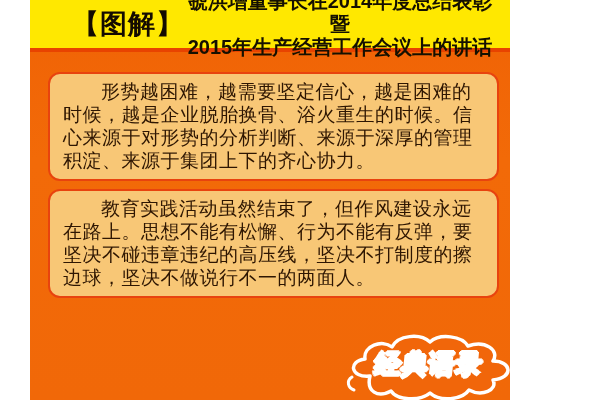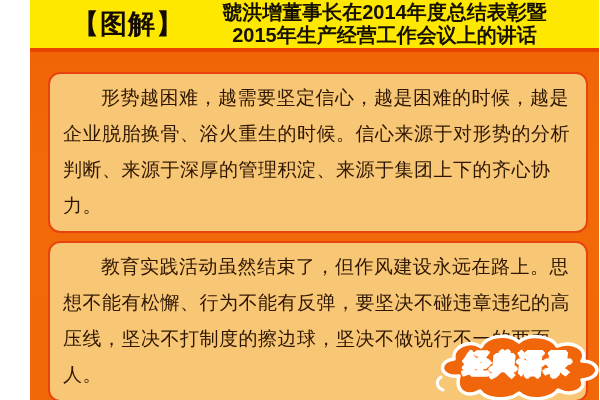--- a/index.html
+++ b/index.html
@@ -2,21 +2,21 @@
 <html><head>
 <meta charset="utf-8">
 <style>
   html,body{margin:0;padding:0;}
   body{
     width:600px;height:400px;background:#ffffff;overflow:hidden;
     font-family:"Liberation Sans","DejaVu Sans",sans-serif;
   }
   .page{position:relative;width:600px;height:400px;background:#ffffff;}
   .poster{
-    position:absolute;left:30px;top:0;width:569px;height:400px;
+    position:absolute;left:30px;top:0;width:480px;height:400px;
     background:linear-gradient(180deg,#f06205 0%,#f26a08 40%,#f16808 100%);
   }
   
   .banner{
     display:flex;align-items:center;
     height:52px;background:#ffe800;border-bottom:4px solid #e84300;
     padding-left:42px;box-sizing:border-box;
   }
   .tag{
     font-size:27px;font-weight:bold;color:#140b00;letter-spacing:1px;
@@ -32,21 +32,21 @@
     background:#f8c776;
     border:2px solid #e8430e;
     border-radius:12px;
     padding:6px 13px 7px 13px;
     box-sizing:border-box;
   }
   .quote:first-of-type{margin-top:20px;}
   .quote p{
     margin:0;text-indent:2em;
     font-family:"Liberation Serif","DejaVu Serif",serif;
-    font-size:19px;line-height:36px;color:#2e1602;
+    font-size:19px;line-height:23px;color:#2e1602;
     letter-spacing:0.5px;
   }
   
   .badge{
     position:absolute;right:-8px;bottom:0;width:178px;height:66px;
     z-index:5;
   }
   .badge svg{position:absolute;left:0;top:0;}
   .badge-text{
     position:absolute;left:50%;top:50%;

